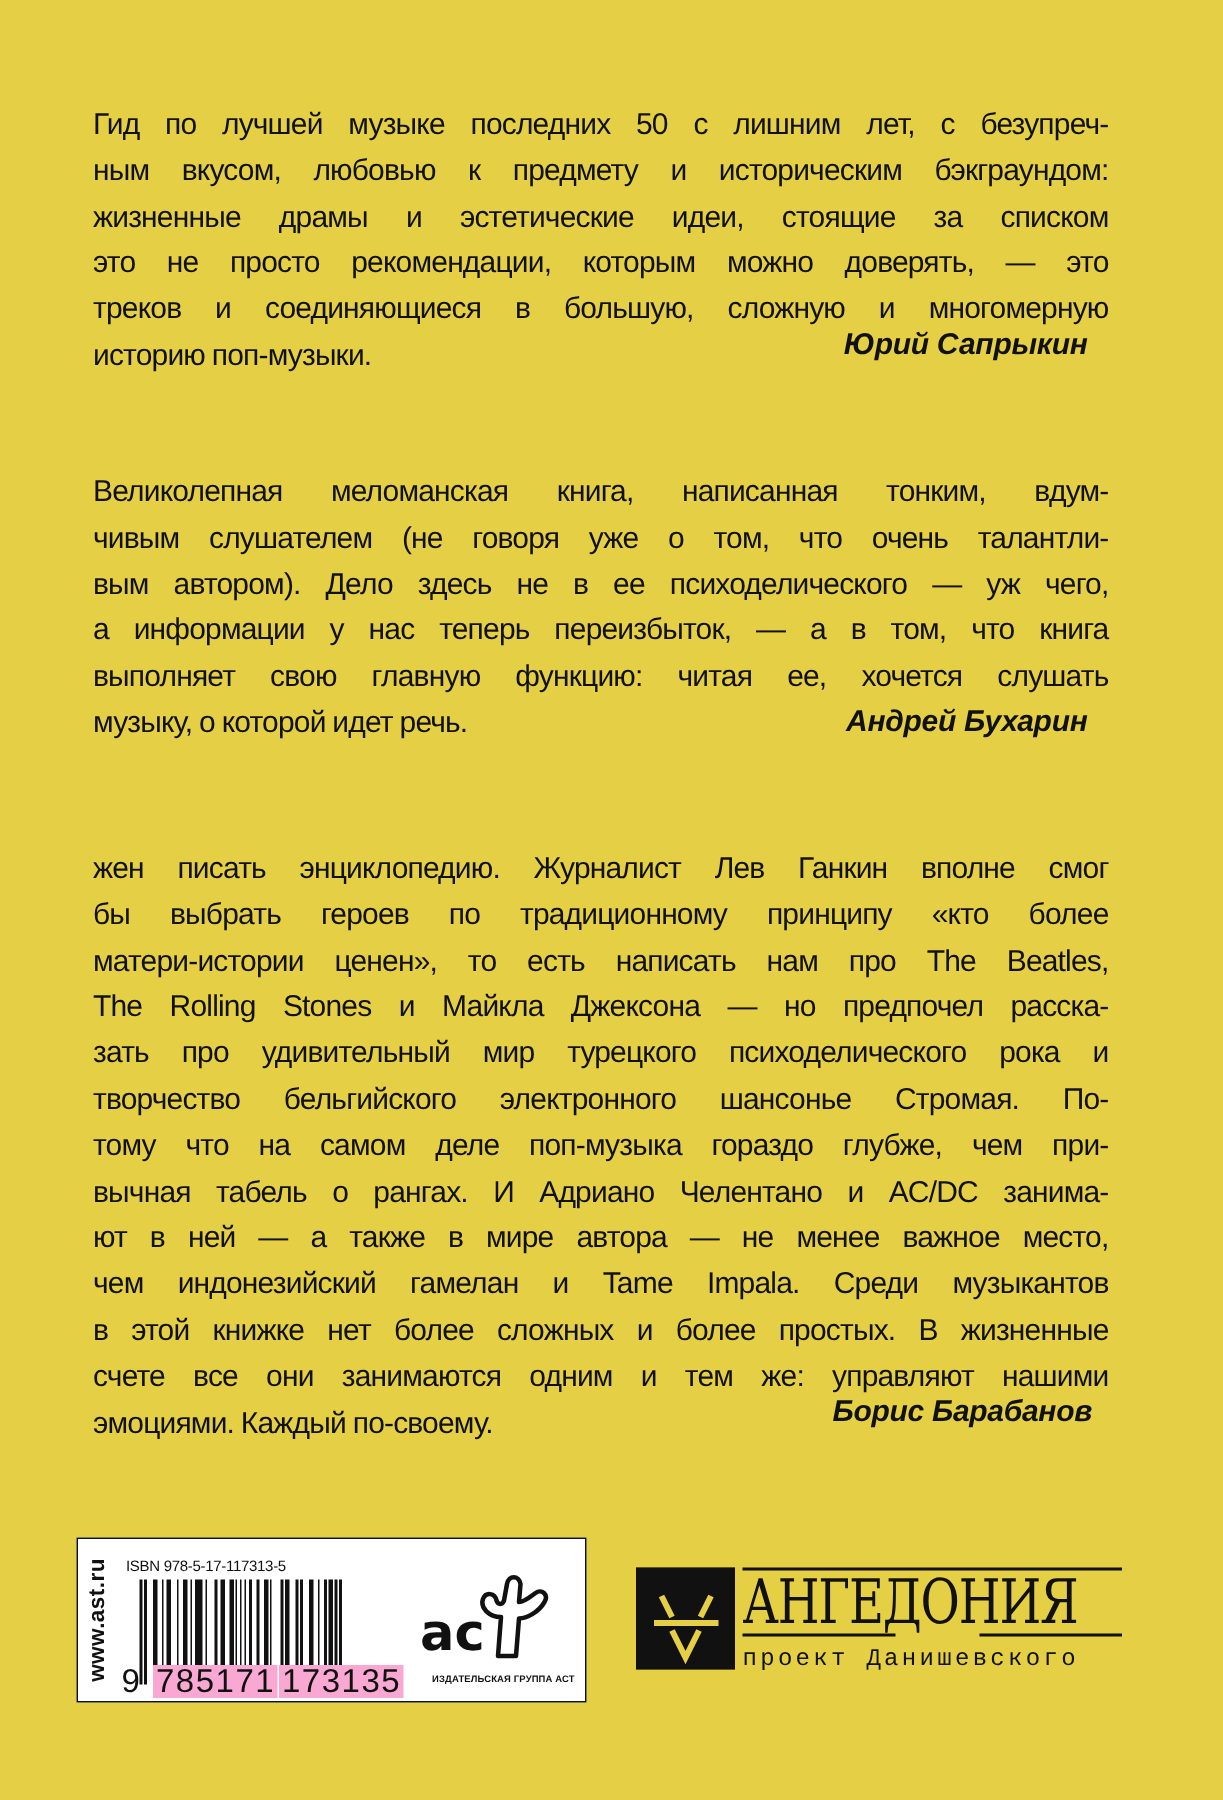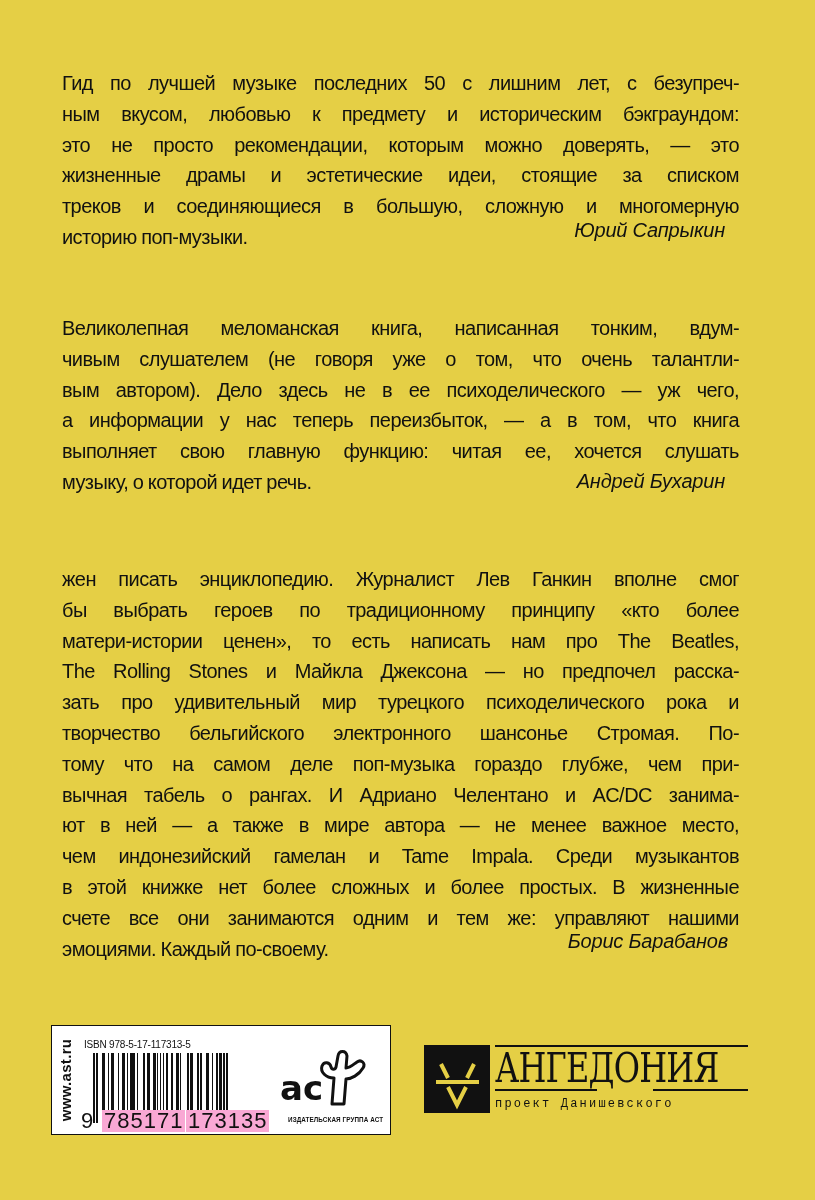--- a/index.html
+++ b/index.html
@@ -34,21 +34,21 @@
       white-space: nowrap;
       height: 30.8px;
     }
     .para .line.last {
       text-align-last: left;
     }
     .author {
       position: absolute;
       right: 90px;
       font-size: 20px;
-      font-weight: normal;
+      font-weight: bold;
       font-style: italic;
       letter-spacing: -0.2px;
     }
     #p1 { top: 68px; }
     #a1 { top: 219px; }
     #p2 { top: 313px; }
     #a2 { top: 470px; }
     #p3 { top: 564px; }
     #a3 { top: 930px; right: 87px; }
 
@@ -175,33 +175,33 @@
       height: 2px;
       background: #111;
     }
     #ang-rb1 { left: 0; width: 102px; }
     #ang-rb2 { left: 158px; width: 95px; }
     .ang-sub {
       position: absolute;
       left: 0;
       top: 52px;
       font-family: "Liberation Mono", "DejaVu Sans Mono", monospace;
-      font-size: 12px;
+      font-size: 16px;
       letter-spacing: 2.2px;
       white-space: nowrap;
     }
   </style>
 </head>
 <body>
 
 <div class="para" id="p1">
     <span class="line">Гид по лучшей музыке последних 50 с лишним лет, с безупреч-</span>
     <span class="line">ным вкусом, любовью к предмету и историческим бэкграундом:</span>
+    <span class="line">жизненные драмы и эстетические идеи, стоящие за списком</span>
     <span class="line">это не просто рекомендации, которым можно доверять, — это</span>
-    <span class="line">жизненные драмы и эстетические идеи, стоящие за списком</span>
     <span class="line">треков и соединяющиеся в большую, сложную и многомерную</span>
     <span class="line last">историю поп-музыки.</span>
   </div>
 <div class="author" id="a1">Юрий Сапрыкин</div>
 
 <div class="para" id="p2">
     <span class="line">Великолепная меломанская книга, написанная тонким, вдум-</span>
     <span class="line">чивым слушателем (не говоря уже о том, что очень талантли-</span>
     <span class="line">вым автором). Дело здесь не в ее психоделического — уж чего,</span>
     <span class="line">а информации у нас теперь переизбыток, — а в том, что книга</span>

